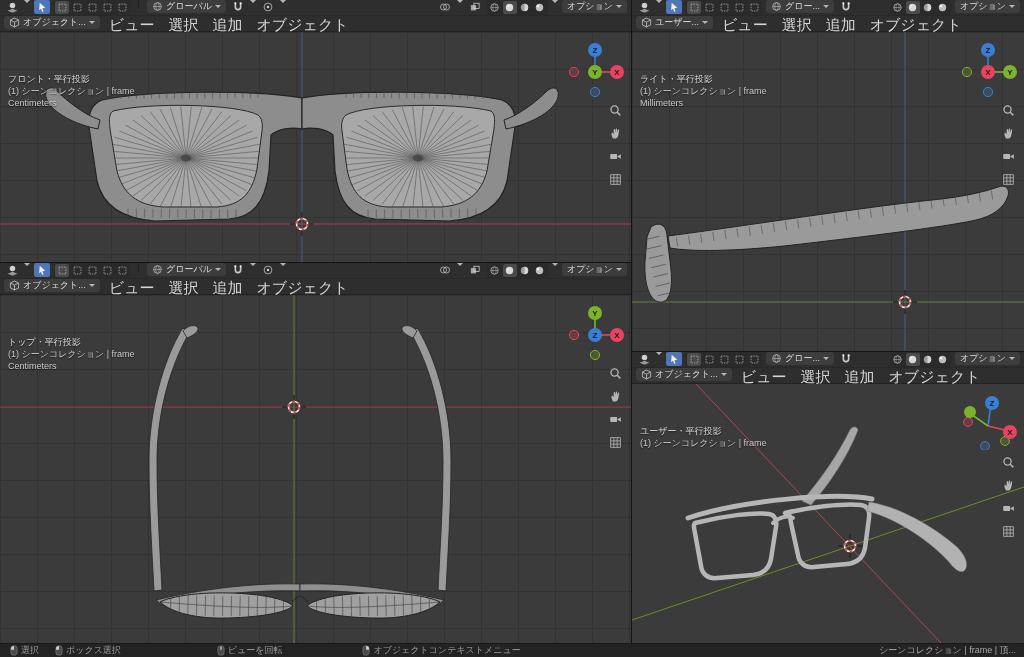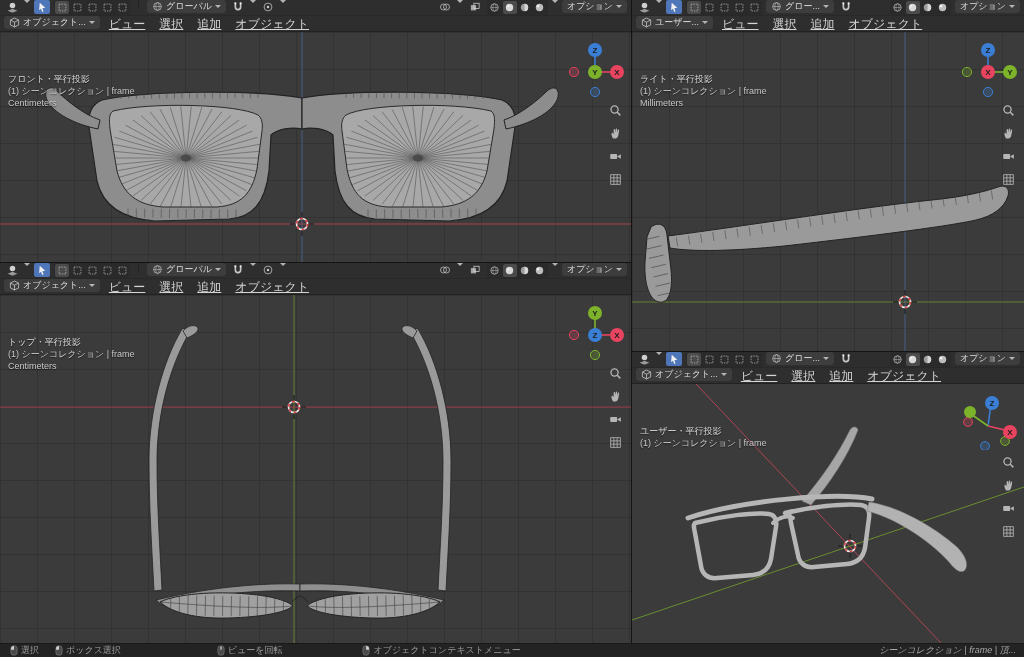--- a/index.html
+++ b/index.html
@@ -11,21 +11,21 @@
   .vp { position:absolute; background:#3b3b3b; overflow:hidden; }
   .vp-front { left:0; top:0; width:631px; height:262px; }
   .vp-right { left:632px; top:0; width:392px; height:351px; }
   .vp-top   { left:0; top:263px; width:631px; height:380px; }
   .vp-user  { left:632px; top:352px; width:392px; height:291px; }
 
   .vph { position:absolute; left:0; right:0; top:0; height:32px; background:#2e2e2e;
          border-bottom:1px solid #222; z-index:6; }
   .hrow { display:flex; align-items:flex-start; height:16px; padding:0 4px; gap:4px; }
   .hrow.r1 { border-bottom:1px solid #282828; }
-  .menu { font-size:12px; color:#d4d4d4; padding:0 5px; white-space:nowrap;text-decoration:underline; }
+  .menu { font-size:15px; color:#d4d4d4; padding:0 5px; white-space:nowrap; }
   .dd { display:inline-flex; align-items:center; gap:3px; background:#3d3d3d; border-radius:3px;
         height:13px; padding:0 5px; font-size:9px; color:#dedede; white-space:nowrap; }
   .chev { width:0; height:0; border-left:3px solid transparent; border-right:3px solid transparent;
           border-top:3.5px solid #b4b4b4; display:inline-block; }
   .iconbtn { width:16px; height:14px; display:inline-flex; align-items:center; justify-content:center;
              border-radius:2px; flex:none; }
   .iconbtn.tool { background:#4f76b8; }
   .seg { display:flex; background:#2a2a2a; border-radius:3px; padding:1px; gap:1px; flex:none; }
   .seg .iconbtn { width:14px; height:13px; }
   .seg .iconbtn.pressed { background:#4b4b4b; }
@@ -47,21 +47,21 @@
   .gizmo text { font-size:8px; font-weight:bold; fill:#1e1e1e; text-anchor:middle; }
 
   .navcol { position:absolute; right:9px; top:72px; z-index:4; display:flex; flex-direction:column;
             gap:10px; align-items:center; }
   .navcol svg { display:block; }
 
   .status { position:absolute; left:0; bottom:0; width:1024px; height:14px; background:#232323;
             border-top:1px solid #191919; display:flex; align-items:center; padding:0 8px;
             font-size:9px; color:#9c9c9c; z-index:10; }
   .sitem { display:flex; align-items:center; gap:3px; white-space:nowrap; }
-  .sright { margin-left:auto; white-space:nowrap; color:#a8a8a8;font-style:italic; }
+  .sright { margin-left:auto; white-space:nowrap; color:#a8a8a8; }
 </style>
 </head>
 <body>
 
 <svg width="0" height="0" style="position:absolute" aria-hidden="true">
 <defs>
   <symbol id="i-editor" viewBox="0 0 16 16">
         <path d="M2,12 L8,14.5 L14,12 L8,9.5 Z" fill="#9a9a9a"></path>
         <circle cx="8" cy="5.6" r="3.4" fill="#cfcfcf"></circle>
       </symbol>

